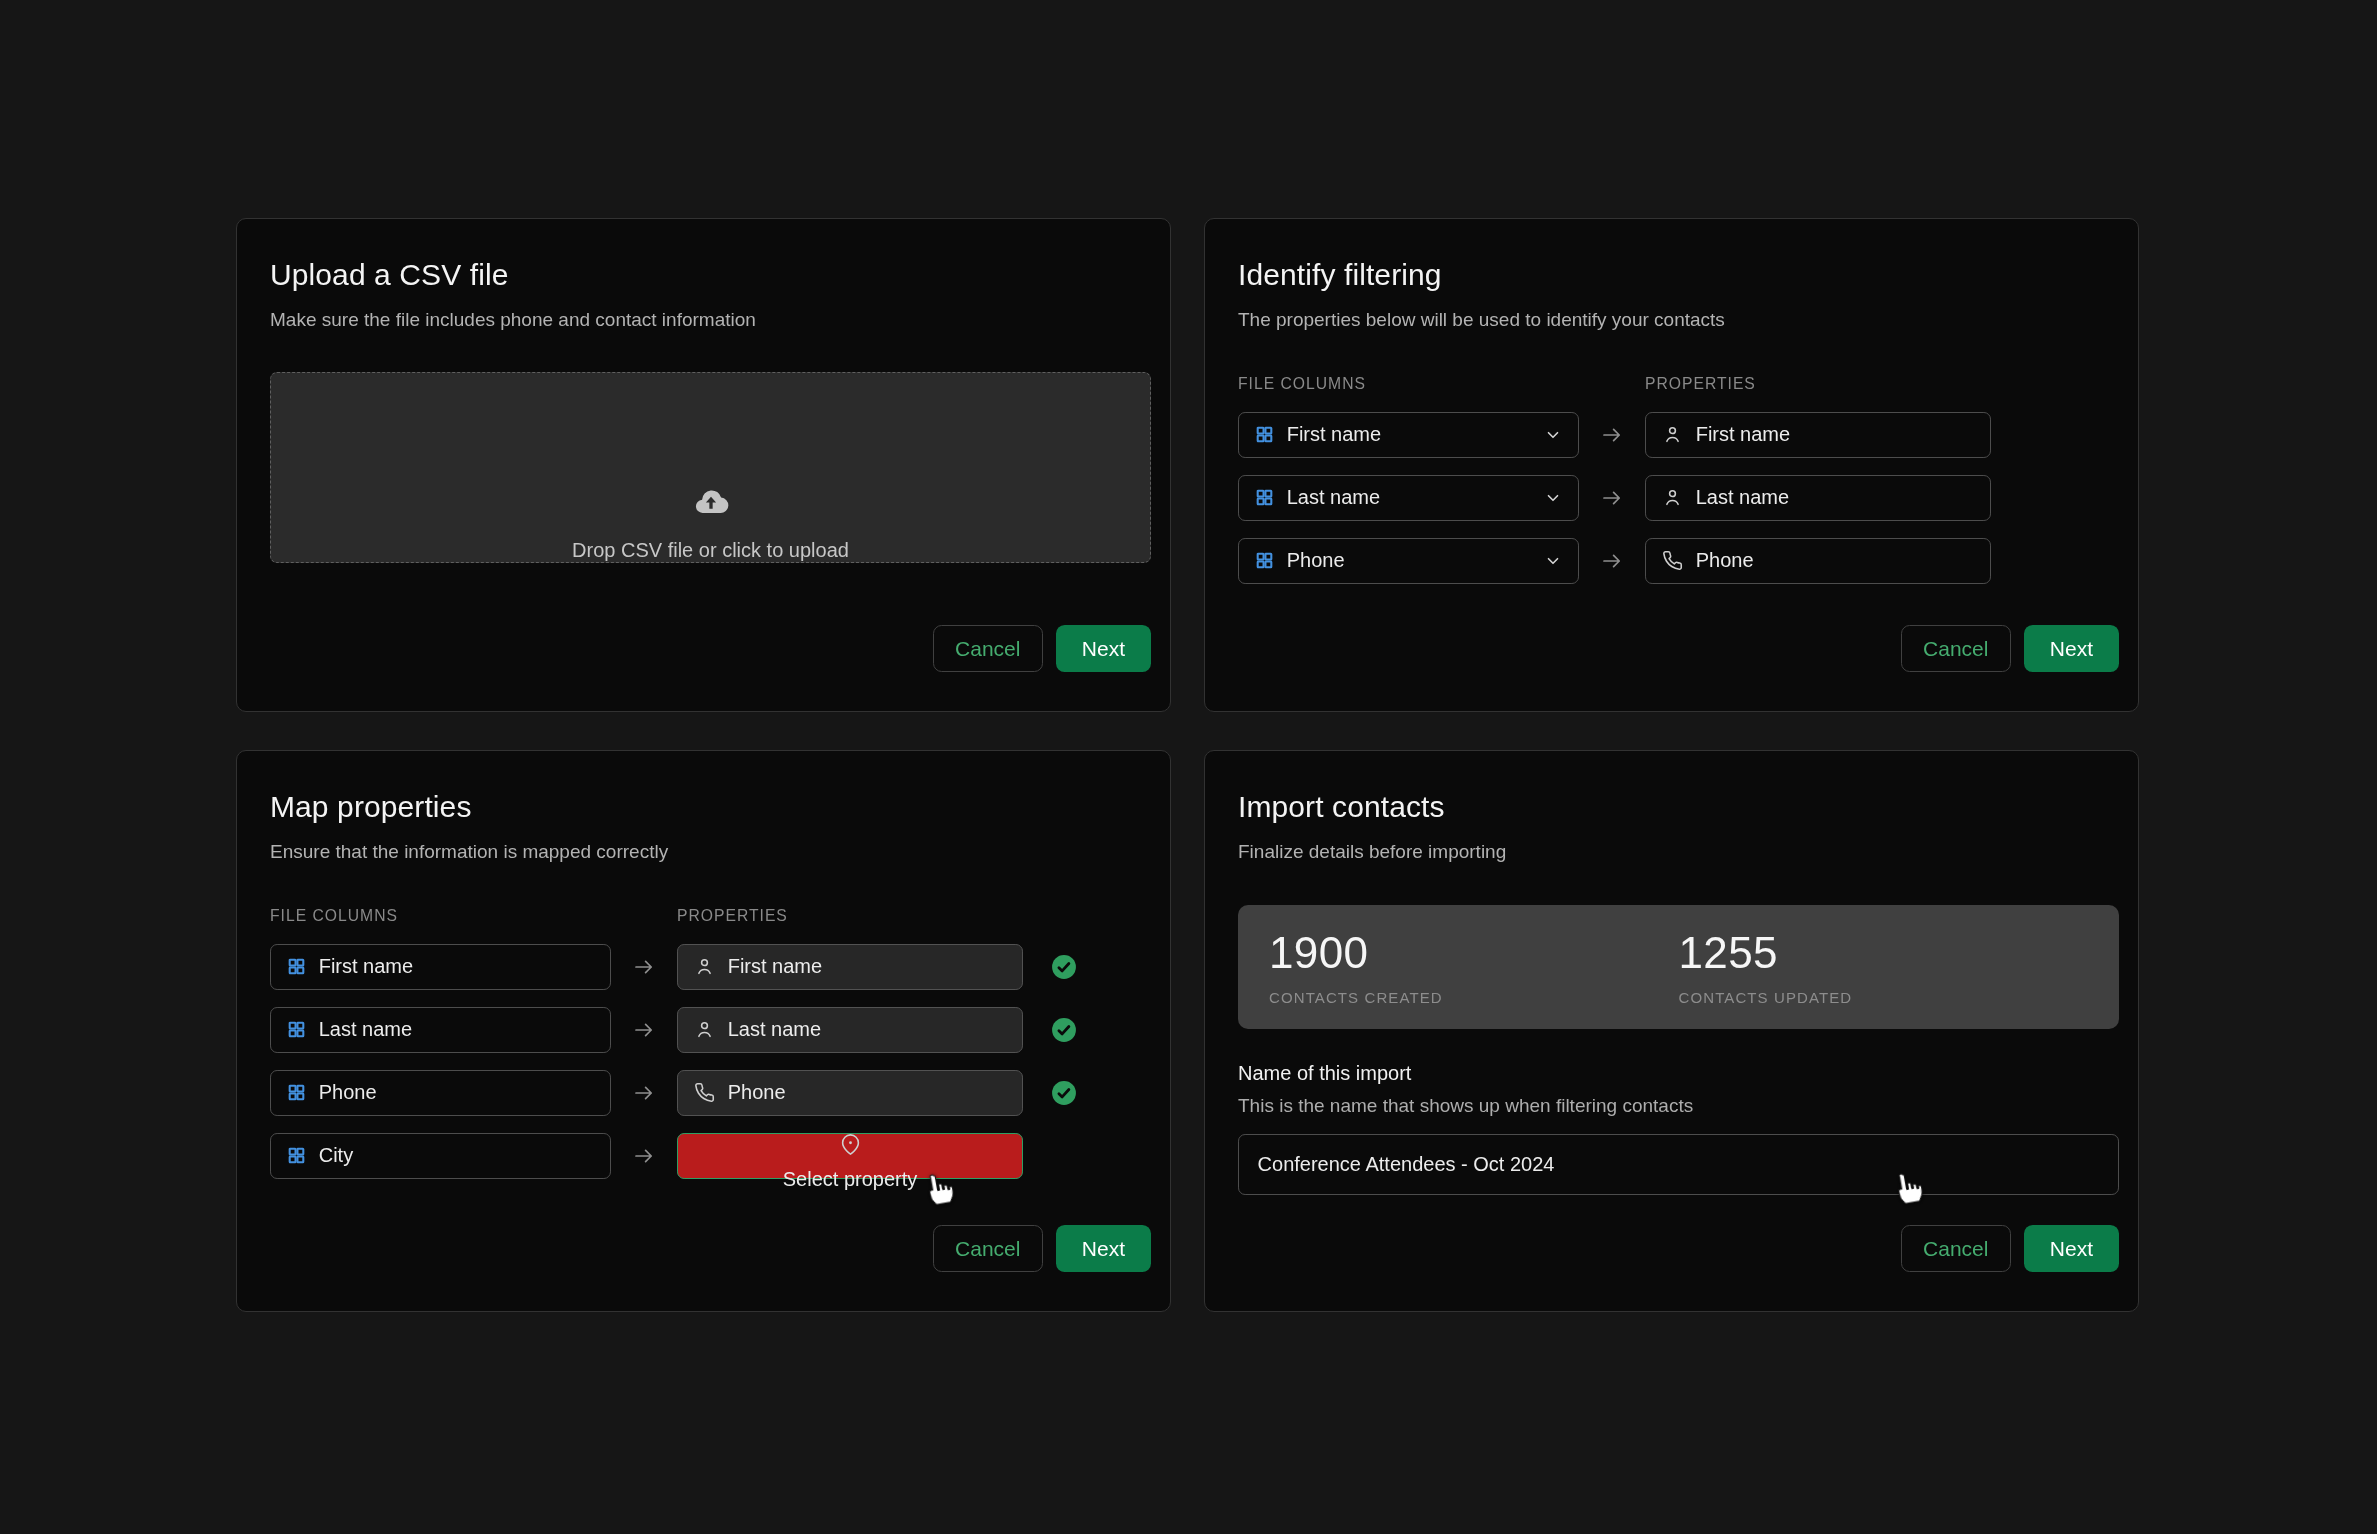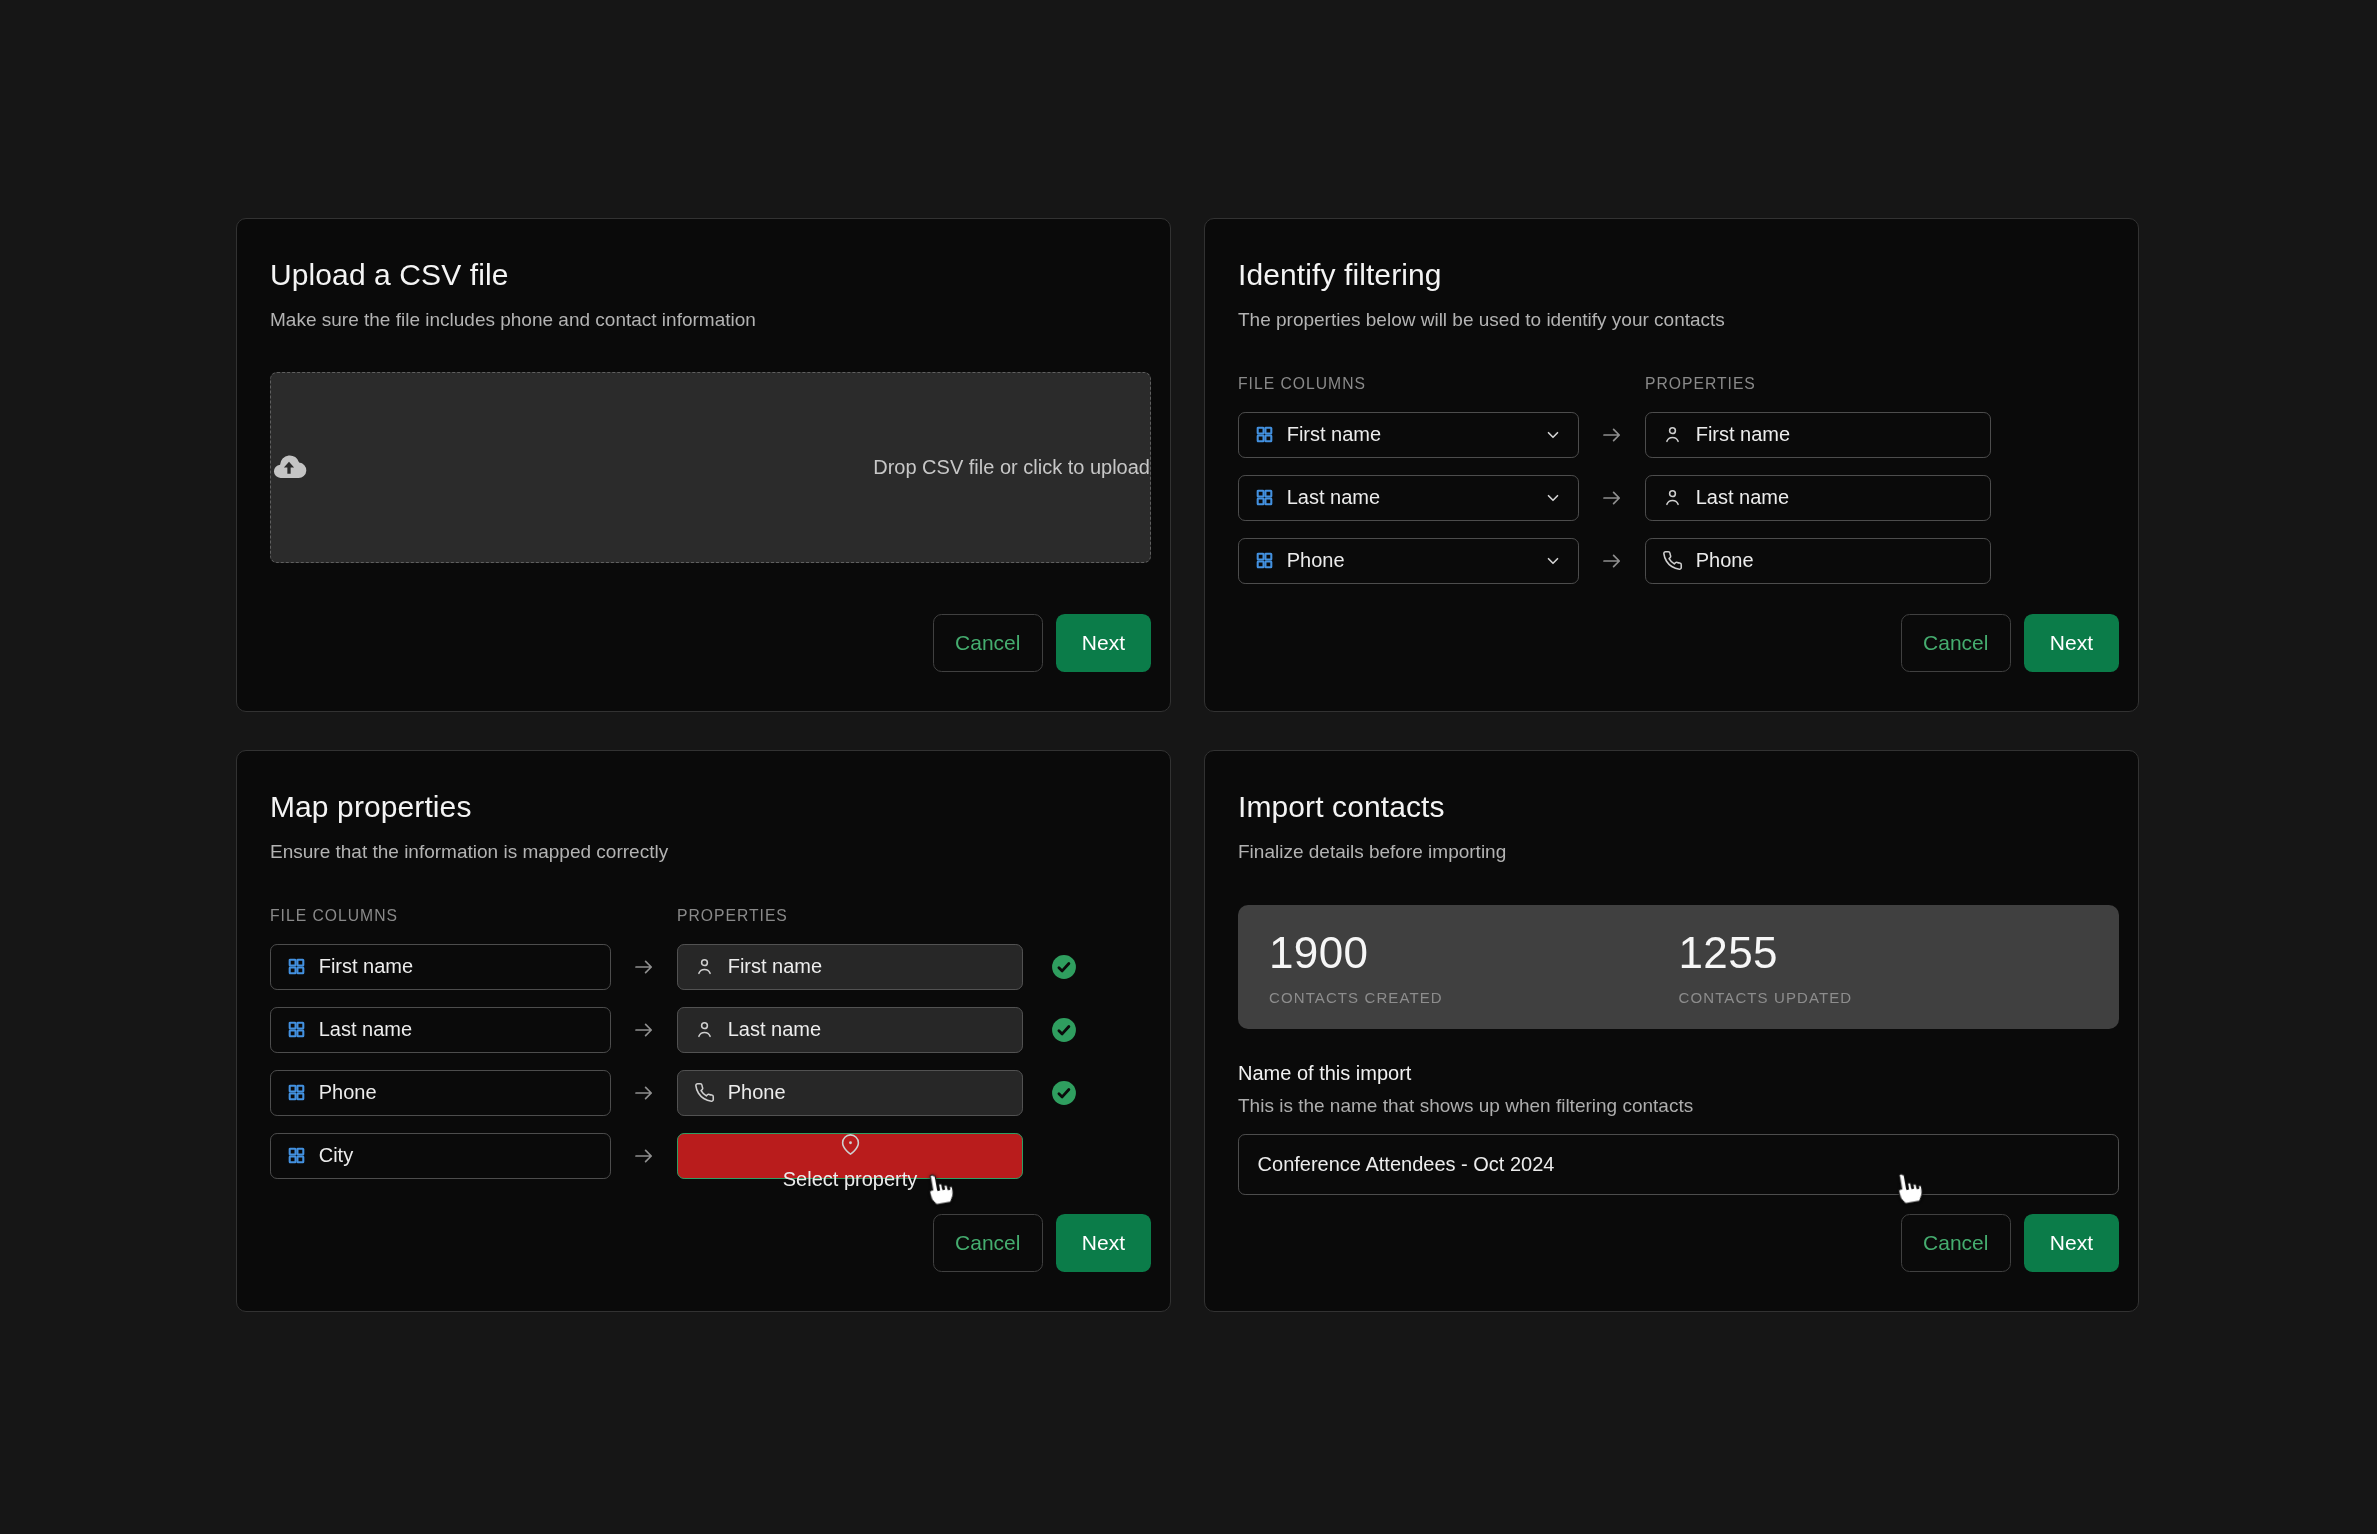--- a/index.html
+++ b/index.html
@@ -28,21 +28,21 @@
   }
   .panel-title { font-size:30px; line-height:1.25; font-weight:400; color:#f4f4f4; letter-spacing:0.1px; }
   .panel-subtitle { margin-top:14.3px; font-size:19px; line-height:1.3; color:#b3b3b3; }
 
   
   .dropzone {
     margin-top:40px; height:191px;
     background:#2b2b2b;
     border:1.4px dashed #5f5f5f;
     border-radius:7.1px;
-    display:flex; flex-direction:row; align-items:center; justify-content:space-between; gap:18.6px;
+    display:flex; flex-direction:column; align-items:center; justify-content:flex-end; gap:18.6px;
     cursor:pointer;
   }
   .dropzone-label { font-size:20px; color:#c7c7c7; }
 
   
   .map-grid {
     margin-top:43px;
     display:grid;
     grid-template-columns:341px 66px 346px 54px;
     row-gap:17px;
@@ -61,21 +61,21 @@
   .fieldbox.filled { background:#272727; border-color:#525252; }
   .fieldbox.select-active { border:1.4px solid #2f9e63; background:#b91c1c;flex-direction:column; }
   .fieldbox .grow { flex:1; }
   .arrow-cell { display:flex; justify-content:center; align-items:center; }
   .check-cell { display:flex; justify-content:flex-end; align-items:center; }
   .icon { flex:none; display:block; }
 
   
   .footer { margin-top:auto; display:flex; justify-content:flex-end; gap:13px; }
   .btn {
-    height:58px; border-radius:8.6px; font-size:21px;
+    height:47px; border-radius:8.6px; font-size:21px;
     display:inline-flex; align-items:center; justify-content:center;
     font-family:inherit; cursor:pointer;
   }
   .btn-cancel { background:transparent; border:0.7px solid #404040; color:#45ac6f; padding:0 21.4px; }
   .btn-next { background:#0b7c49; border:none; color:#ffffff; padding:0 26px; }
 
   
   .stats {
     margin-top:41px;
     background:#404040;

